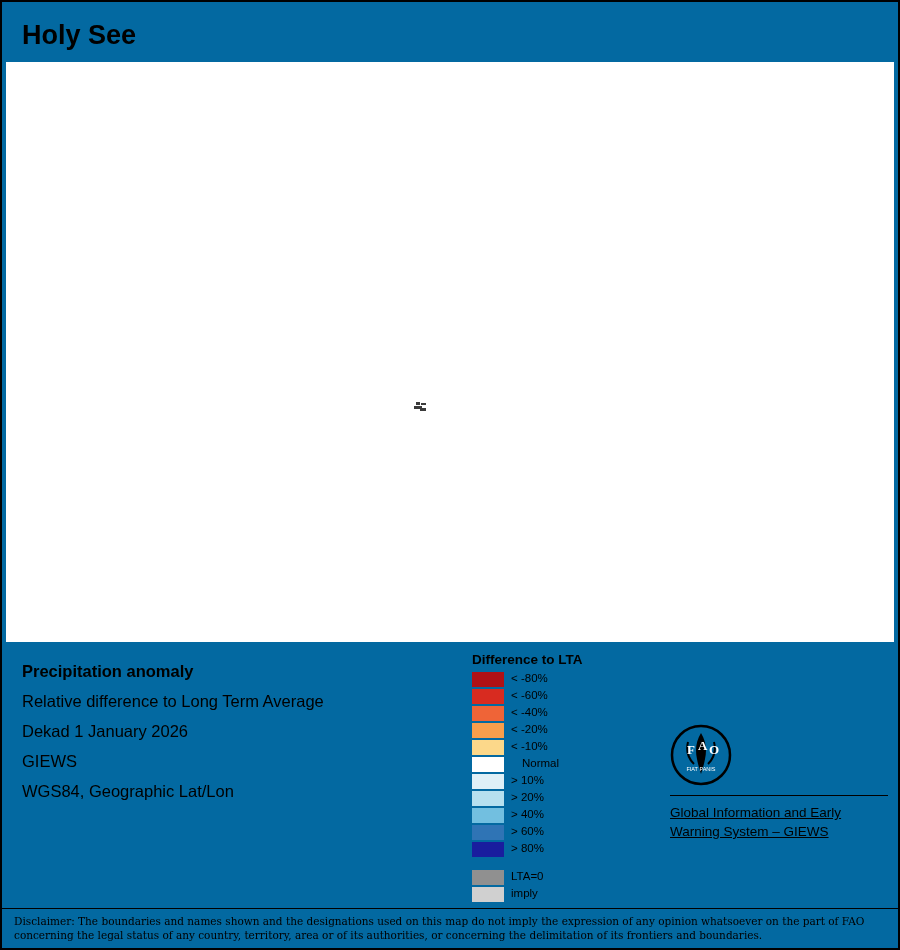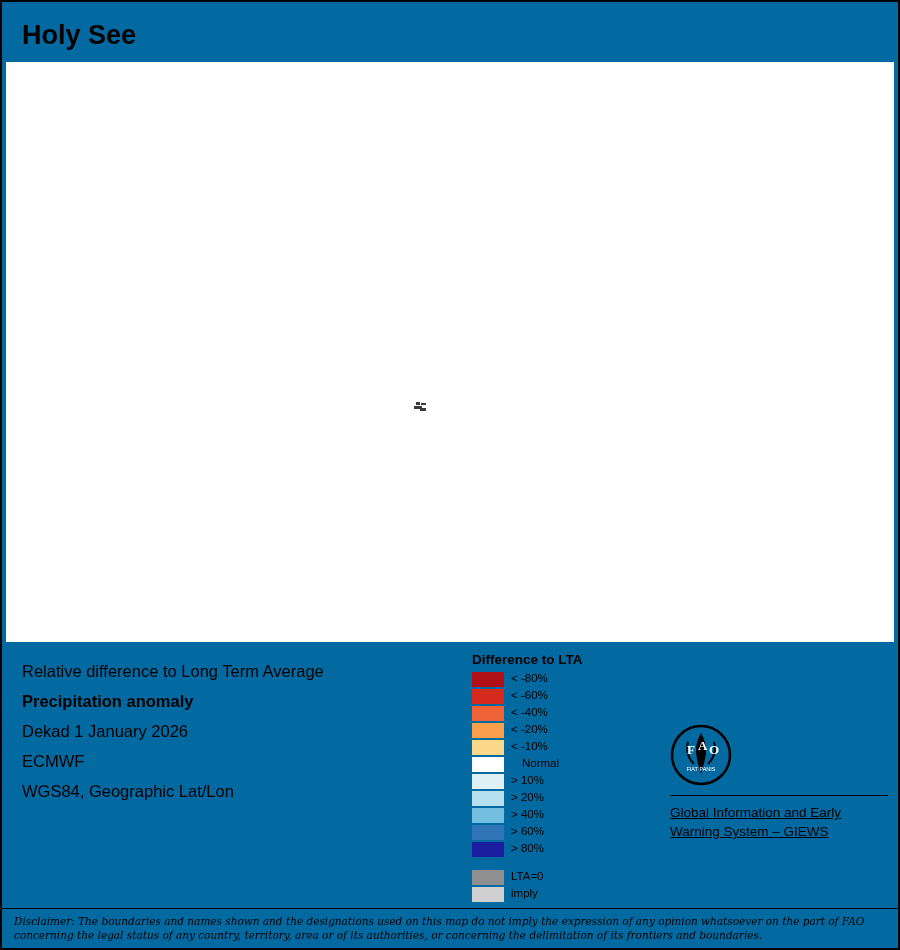--- a/index.html
+++ b/index.html
@@ -140,21 +140,20 @@
   }
   
   #disclaimer {
     position: absolute;
     left: 0px;
     right: 0px;
     bottom: 0px;
     border-top: 1px solid #000;
     padding: 5px 4px 6px 12px;
     box-sizing: border-box;
-    font-style: italic;
   }
   #disclaimer .dl {
     font-family: "DejaVu Serif", serif;
     font-size: 10.5px;
     line-height: 14px;
     color: #000;
   }
 </style>
 </head>
 <body>
@@ -166,24 +165,24 @@
   <div id="map-canvas">
     <div id="country-shape">
       <div class="blob" style="left:2px; top:0px; width:4px; height:3px;"></div>
       <div class="blob" style="left:7px; top:1px; width:5px; height:2px;"></div>
       <div class="blob" style="left:0px; top:4px; width:8px; height:3px;"></div>
       <div class="blob" style="left:6px; top:6px; width:6px; height:3px;"></div>
     </div>
   </div>
 
   <div id="caption-block">
+    <div class="cap-line bold">Precipitation anomaly</div>
     <div class="cap-line">Relative difference to Long Term Average</div>
-    <div class="cap-line bold">Precipitation anomaly</div>
     <div class="cap-line">Dekad 1 January 2026</div>
-    <div class="cap-line">ECMWF</div>
+    <div class="cap-line">GIEWS</div>
     <div class="cap-line">WGS84, Geographic Lat/Lon</div>
   </div>
 
   <div id="legend">
     <div id="legend-title">Difference to LTA</div>
 
     <div class="legend-row">
       <div class="legend-swatch" style="background:#b01116;"></div>
       <div class="legend-label">&lt; -80%</div>
     </div>

